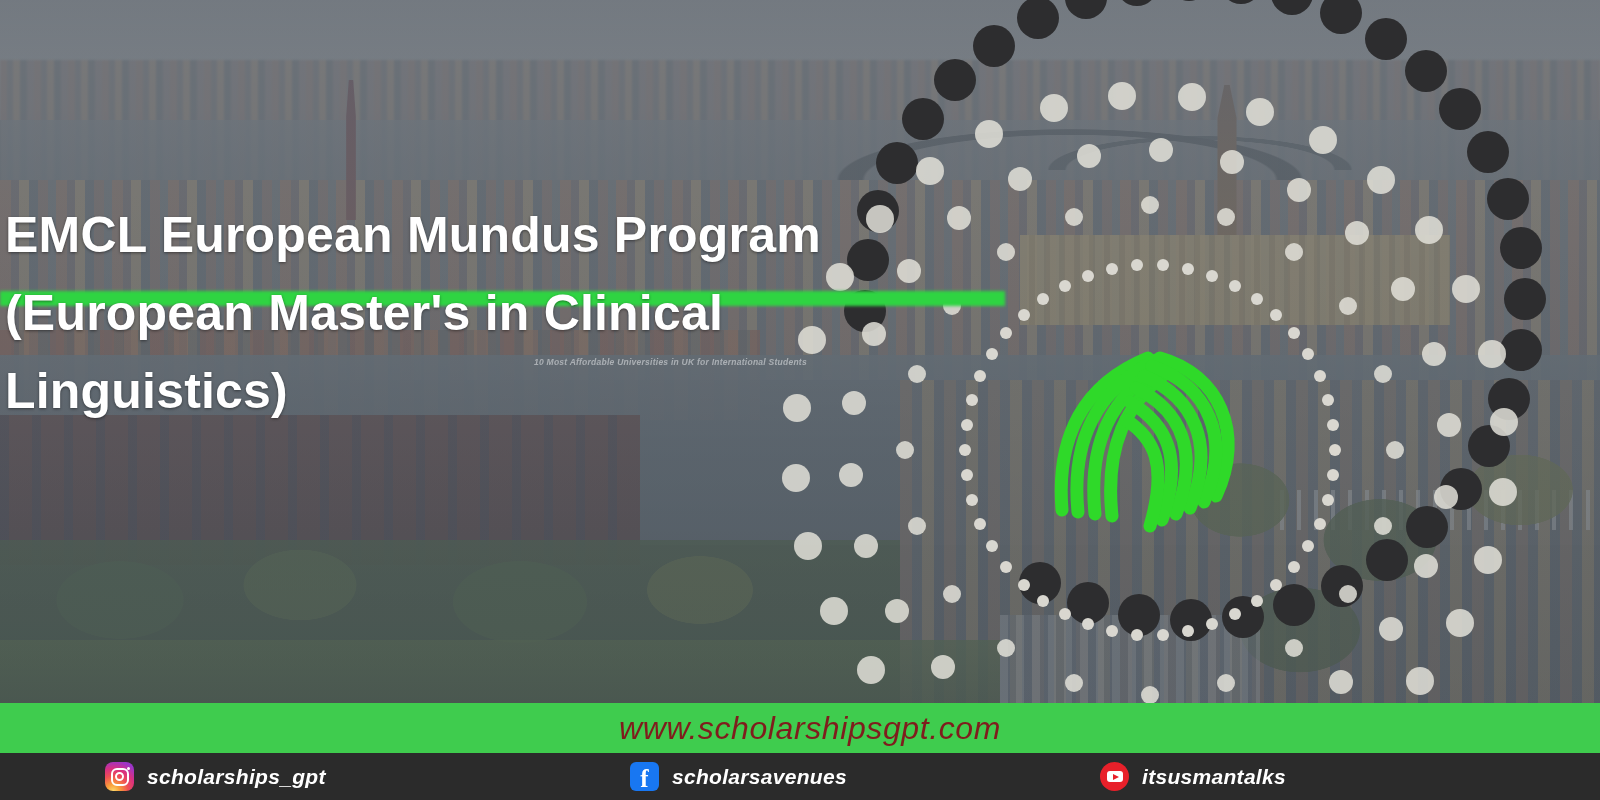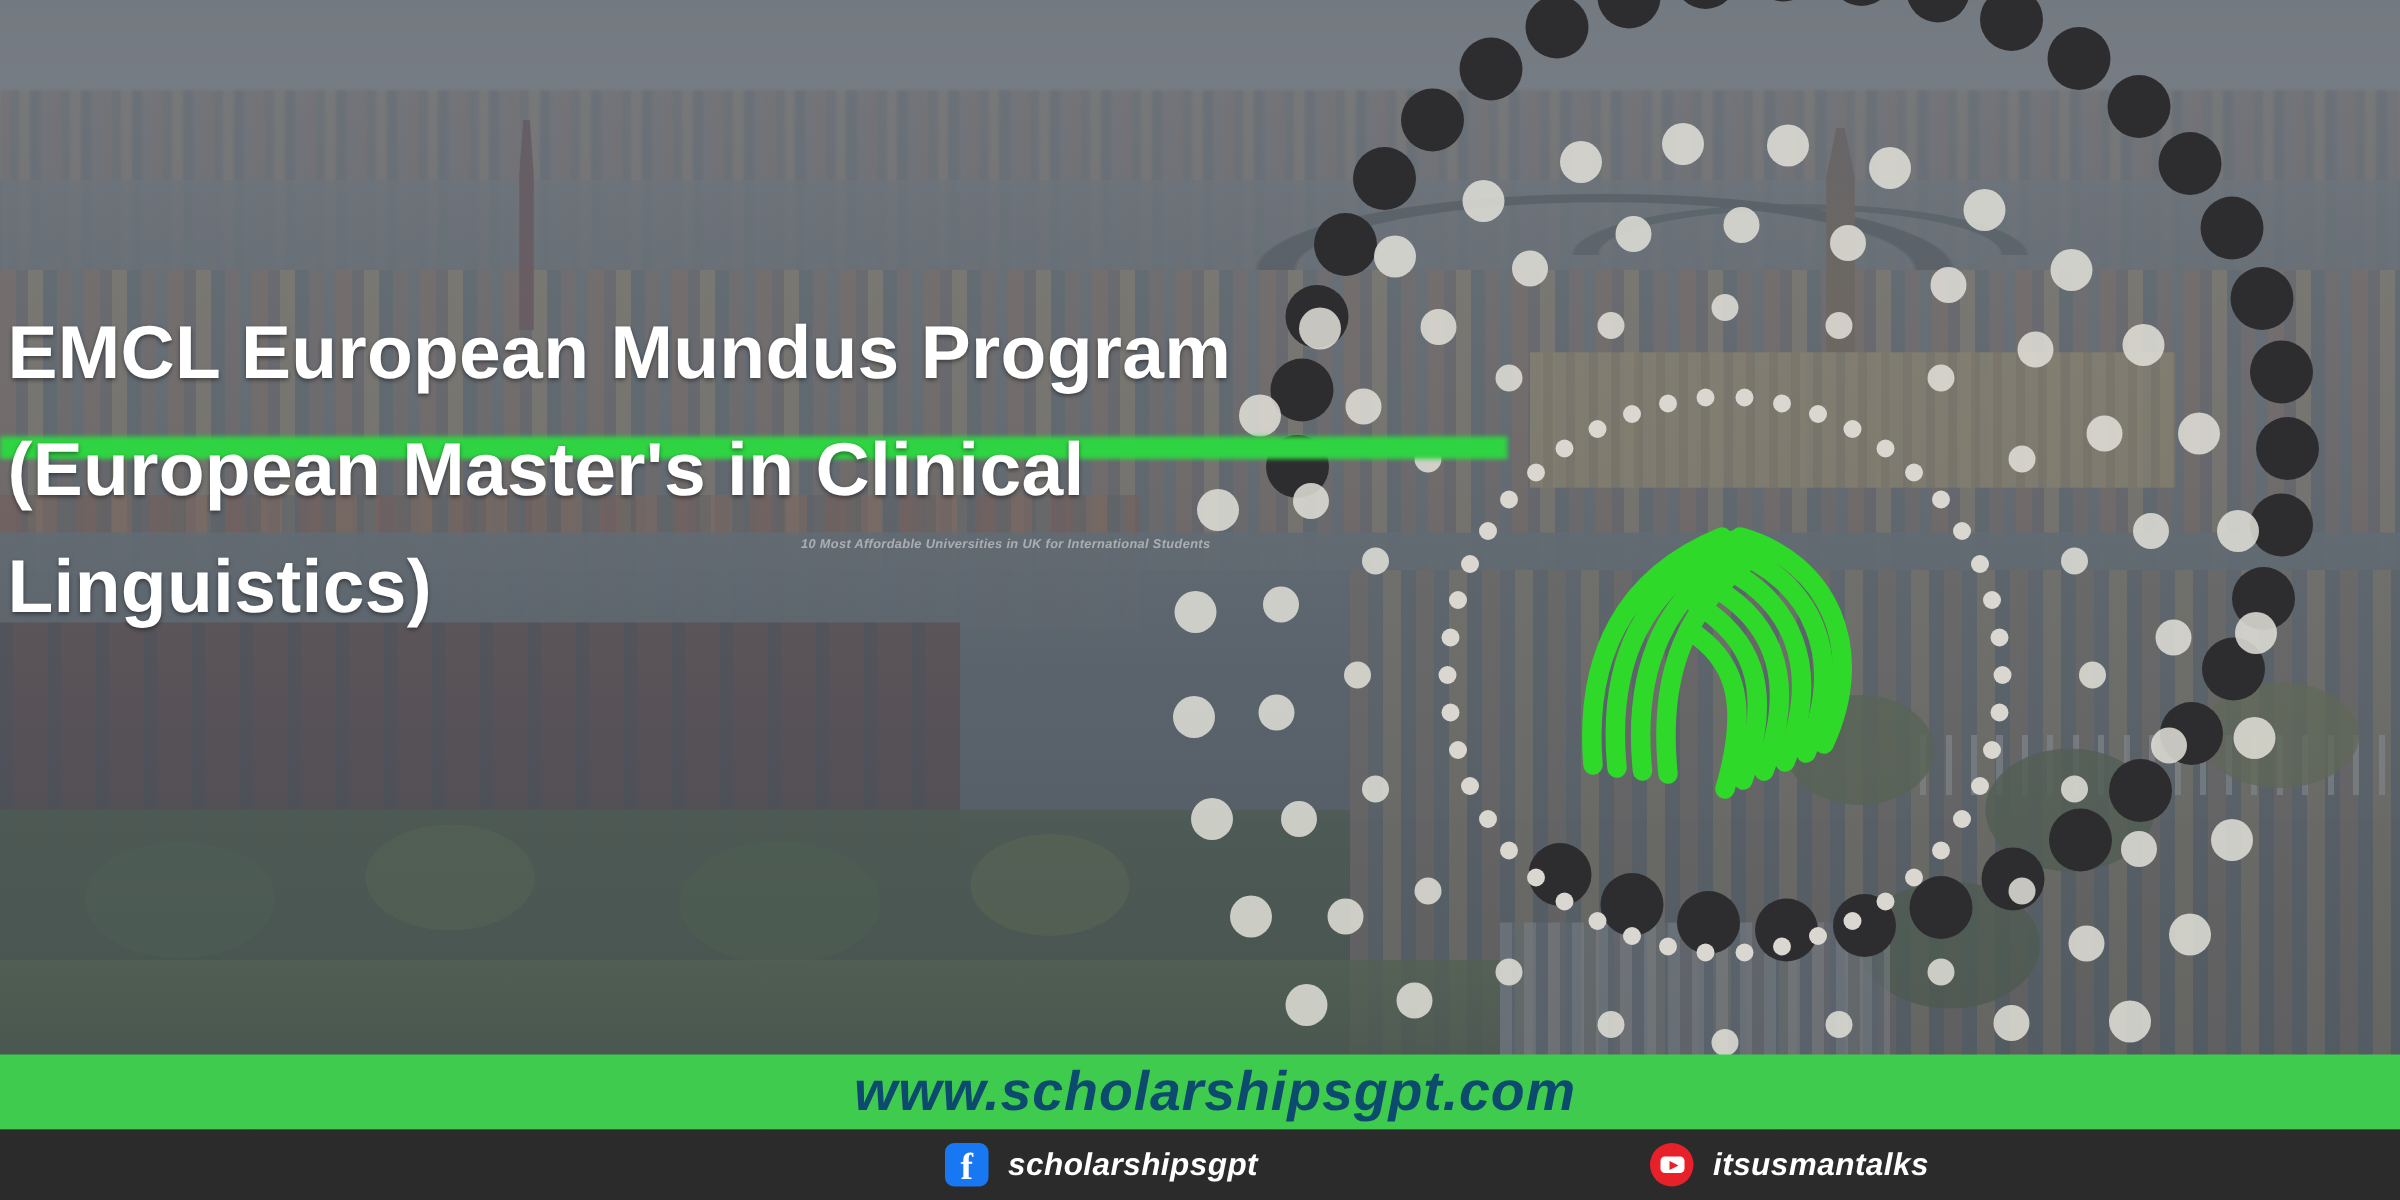--- a/index.html
+++ b/index.html
@@ -178,22 +178,22 @@
   .logo{ position:absolute; left:1040px; top:340px; width:220px; height:220px; z-index:6; }
 
   
   .urlbar{
     position:absolute; left:0; top:703px; width:1600px; height:50px;
     background:#3fcc4e;
     z-index:8;
     display:flex; align-items:center; justify-content:center;
   }
   .url-text{
-    font-size:37px; font-weight:bold; font-style:italic;
-    color:#0c4a6e; letter-spacing:.6px;
+    font-size:32px; font-weight:normal; font-style:italic;
+    color:#7f1d1d; letter-spacing:.6px;
     transform:translateX(10px);
   }
 
   
   .footer{
     position:absolute; left:0; top:753px; width:1600px; height:47px;
     background:#2b2b2b; z-index:8;
     display:flex; align-items:center;
   }
   .social{
@@ -449,26 +449,34 @@
       </g>
     </svg>
   </div>
 
   <div class="urlbar">
     <div class="url-text">www.scholarshipsgpt.com</div>
   </div>
 
   <div class="footer">
 
+    <div class="social s-ig">
+      <div class="ic ic-ig">
+        <div class="sq"></div>
+          <div class="ci"></div>
+          <div class="dt"></div>
+      </div>
+      <div class="handle">scholarships_gpt</div>
+    </div>
 
     <div class="social s-fb">
       <div class="ic ic-fb">
           <span>f</span>
         </div>
-      <div class="handle">scholarshipsgpt</div>
+      <div class="handle">scholarsavenues</div>
     </div>
 
     <div class="social s-yt">
       <div class="ic ic-yt">
         <div class="box">
             <div class="tri"></div>
           </div>
       </div>
       <div class="handle">itsusmantalks</div>
     </div>

